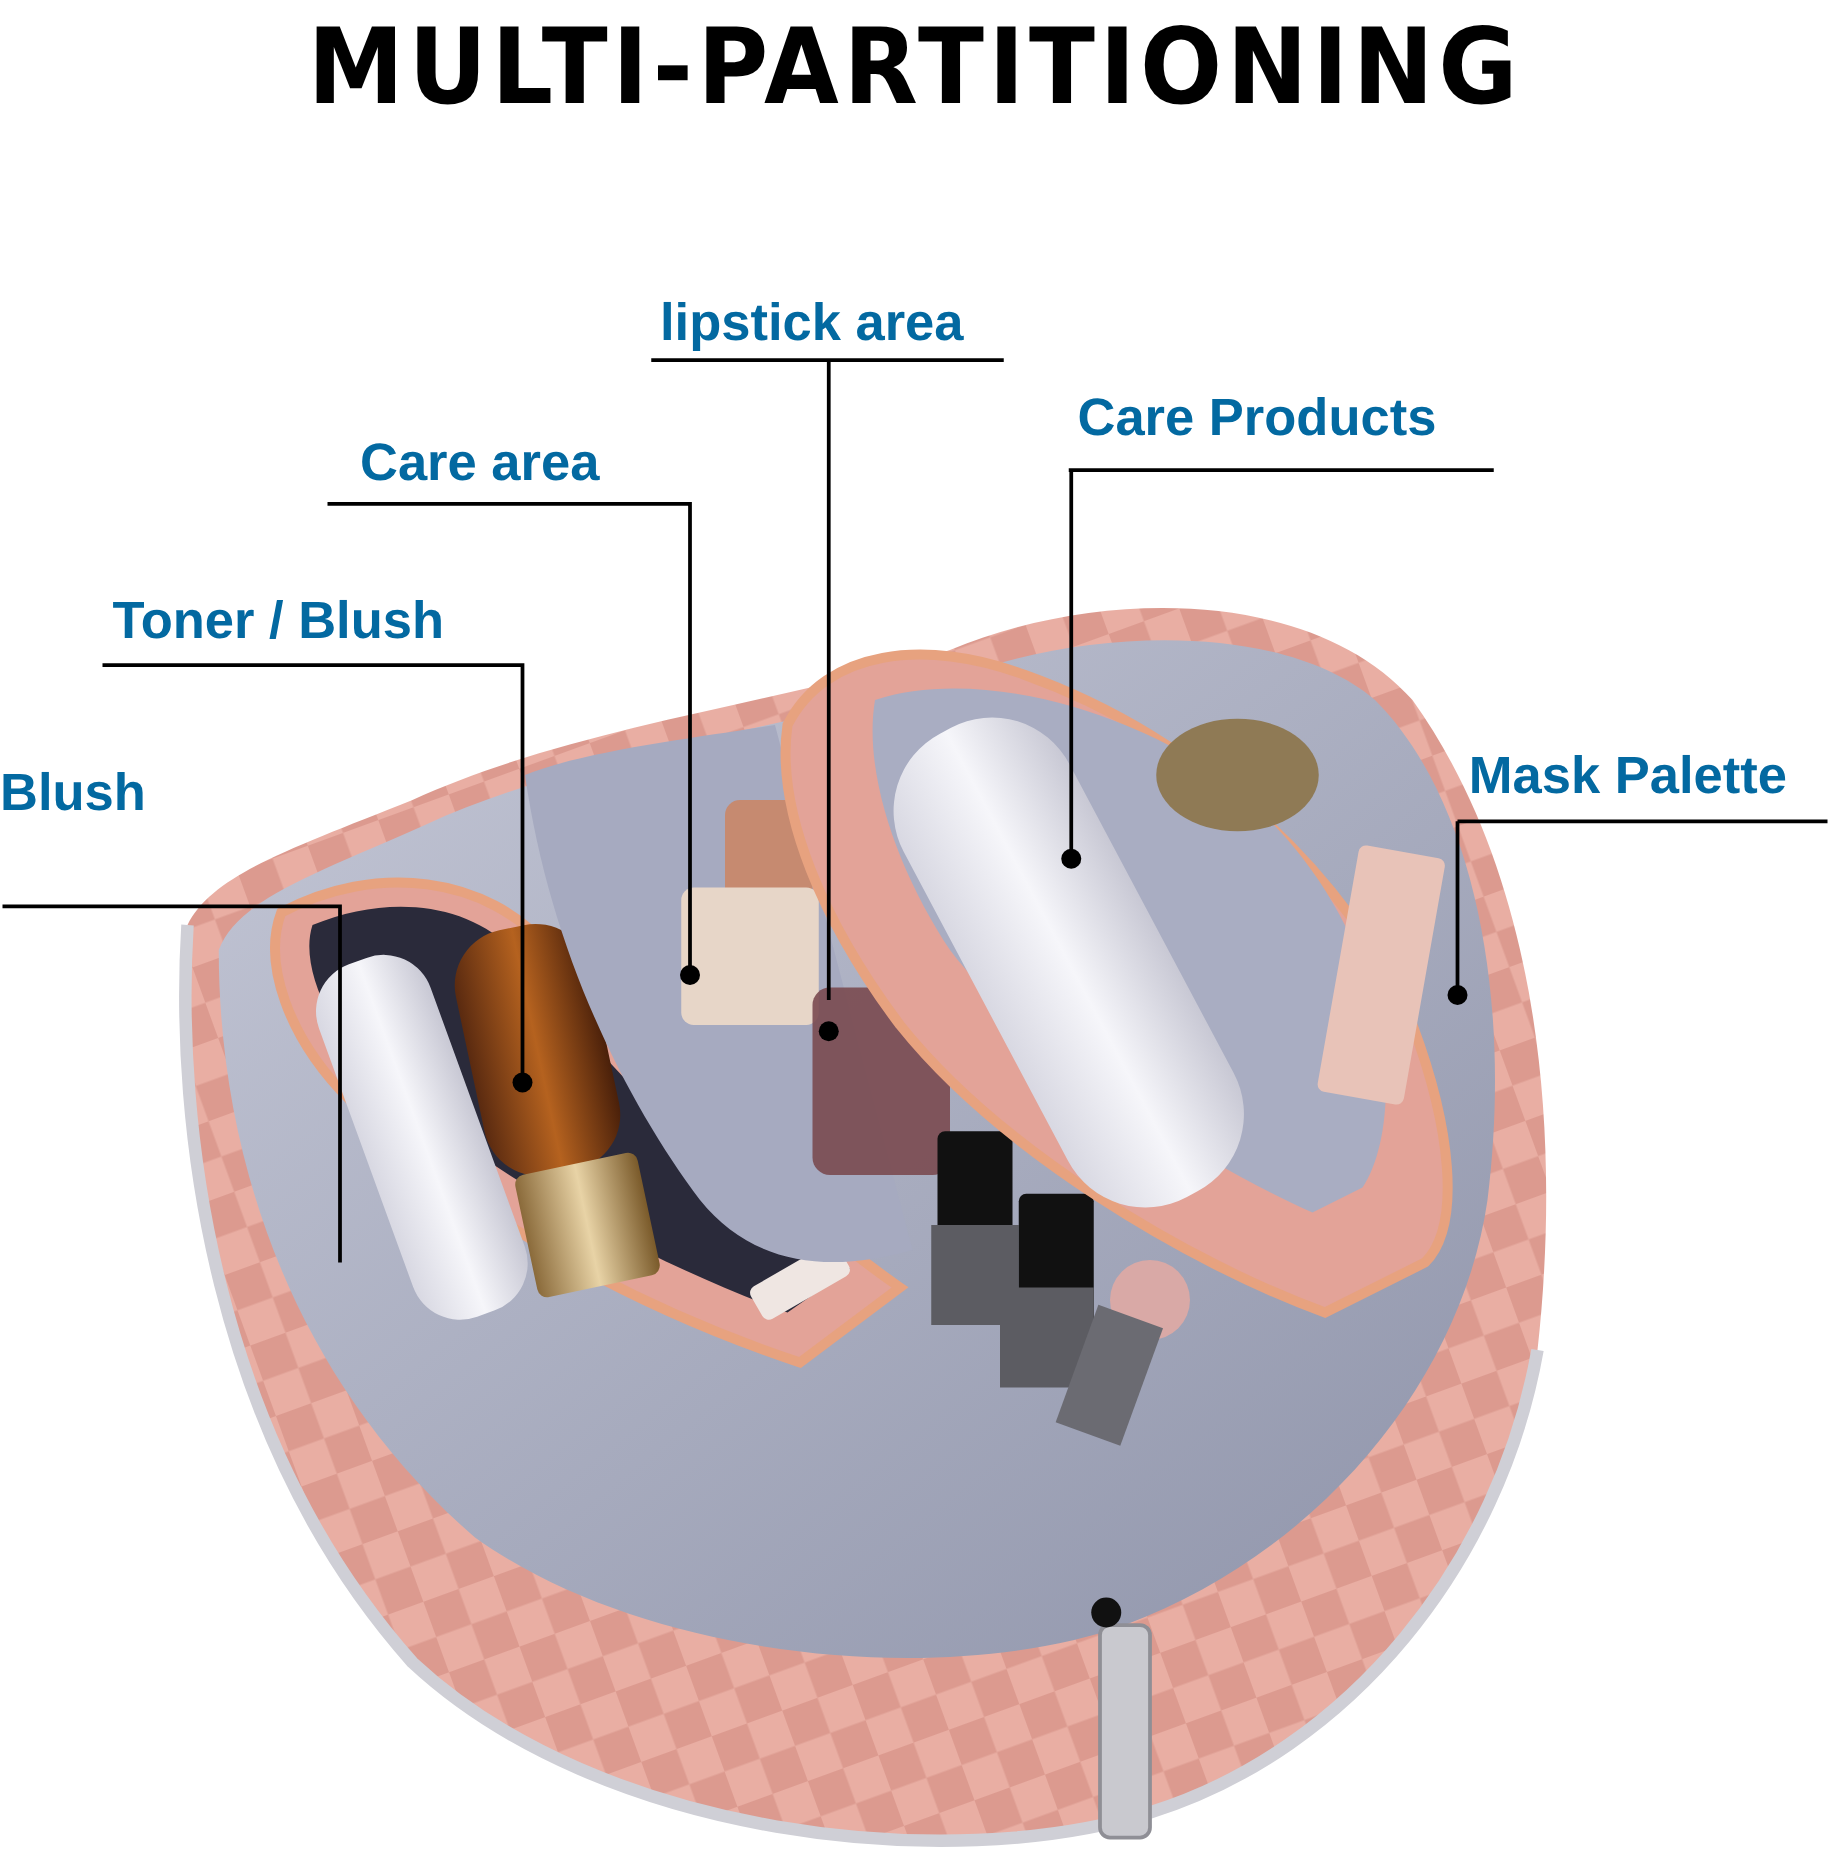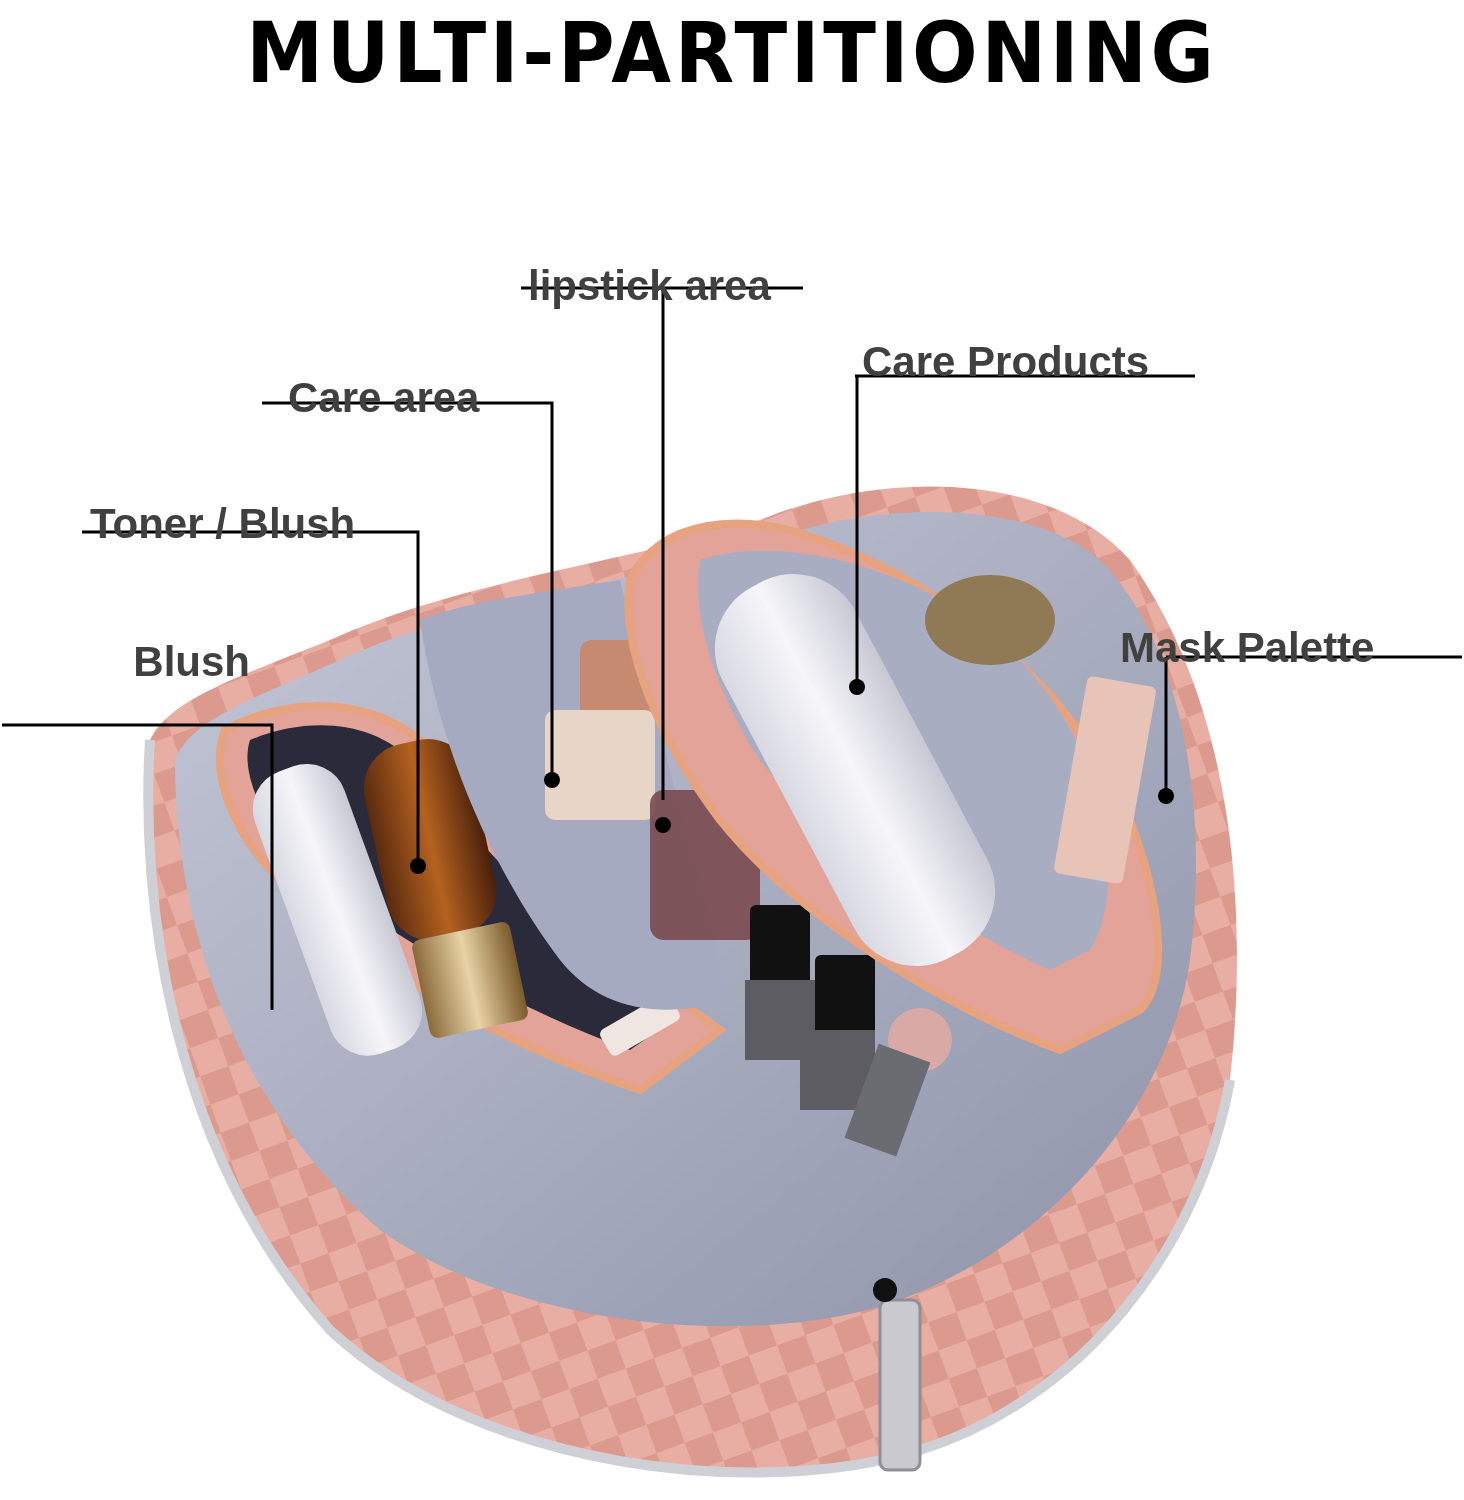--- a/index.html
+++ b/index.html
@@ -4,23 +4,23 @@
   <style>
     html, body { margin: 0; padding: 0; background: #ffffff; }
     body { width: 1464px; height: 1500px; position: relative; overflow: hidden; font-family: "Liberation Sans", sans-serif; }
     .title {
       position: absolute; left: 0; top: 4px; width: 1464px; text-align: center;
       font-family: "DejaVu Sans", sans-serif; font-weight: bold; font-size: 84px;
       letter-spacing: 4px; color: #000; transform: scaleX(0.92); transform-origin: center;
     }
     .label {
       position: absolute; font-family: "Liberation Sans", sans-serif; font-weight: bold;
-      color: #404040; font-size: 42px; line-height: 44px; white-space: nowrap; margin-top: 28px;
+      color: #0369a1; font-size: 42px; line-height: 44px; white-space: nowrap;
     }
-    .label.right { text-align: right; }
+    .label.right { text-align: left; }
     svg.art { position: absolute; left: 0; top: 0; }
   </style>
 </head>
 <body>
 
 <div class="title">MULTI-PARTITIONING</div>
 
 <svg class="art" width="1464" height="1500" viewBox="0 0 1464 1500">
   <defs>
     <pattern id="check" width="60" height="60" patternUnits="userSpaceOnUse" patternTransform="rotate(-20)">
@@ -125,16 +125,16 @@
     <circle cx="857" cy="687" r="8"></circle>
     <circle cx="418" cy="866" r="8"></circle>
     <circle cx="1166" cy="796" r="8"></circle>
   </g>
 </svg>
 
 <div class="label" style="left:528px; top:236px;">lipstick area</div>
 <div class="label" style="left:862px; top:312px;text-align:center;">Care Products</div>
 <div class="label" style="left:288px; top:348px;">Care area</div>
 <div class="label" style="left:90px; top:474px;">Toner / Blush</div>
-<div class="label" style="left:1120px; top:598px;">Mask Palette</div>
+<div class="label" style="left:1175px; top:598px;">Mask Palette</div>
 <div class="label right" style="left:0px; top:612px; width:250px;">
   <div>Blush</div>
 </div>
 
 </body></html>

